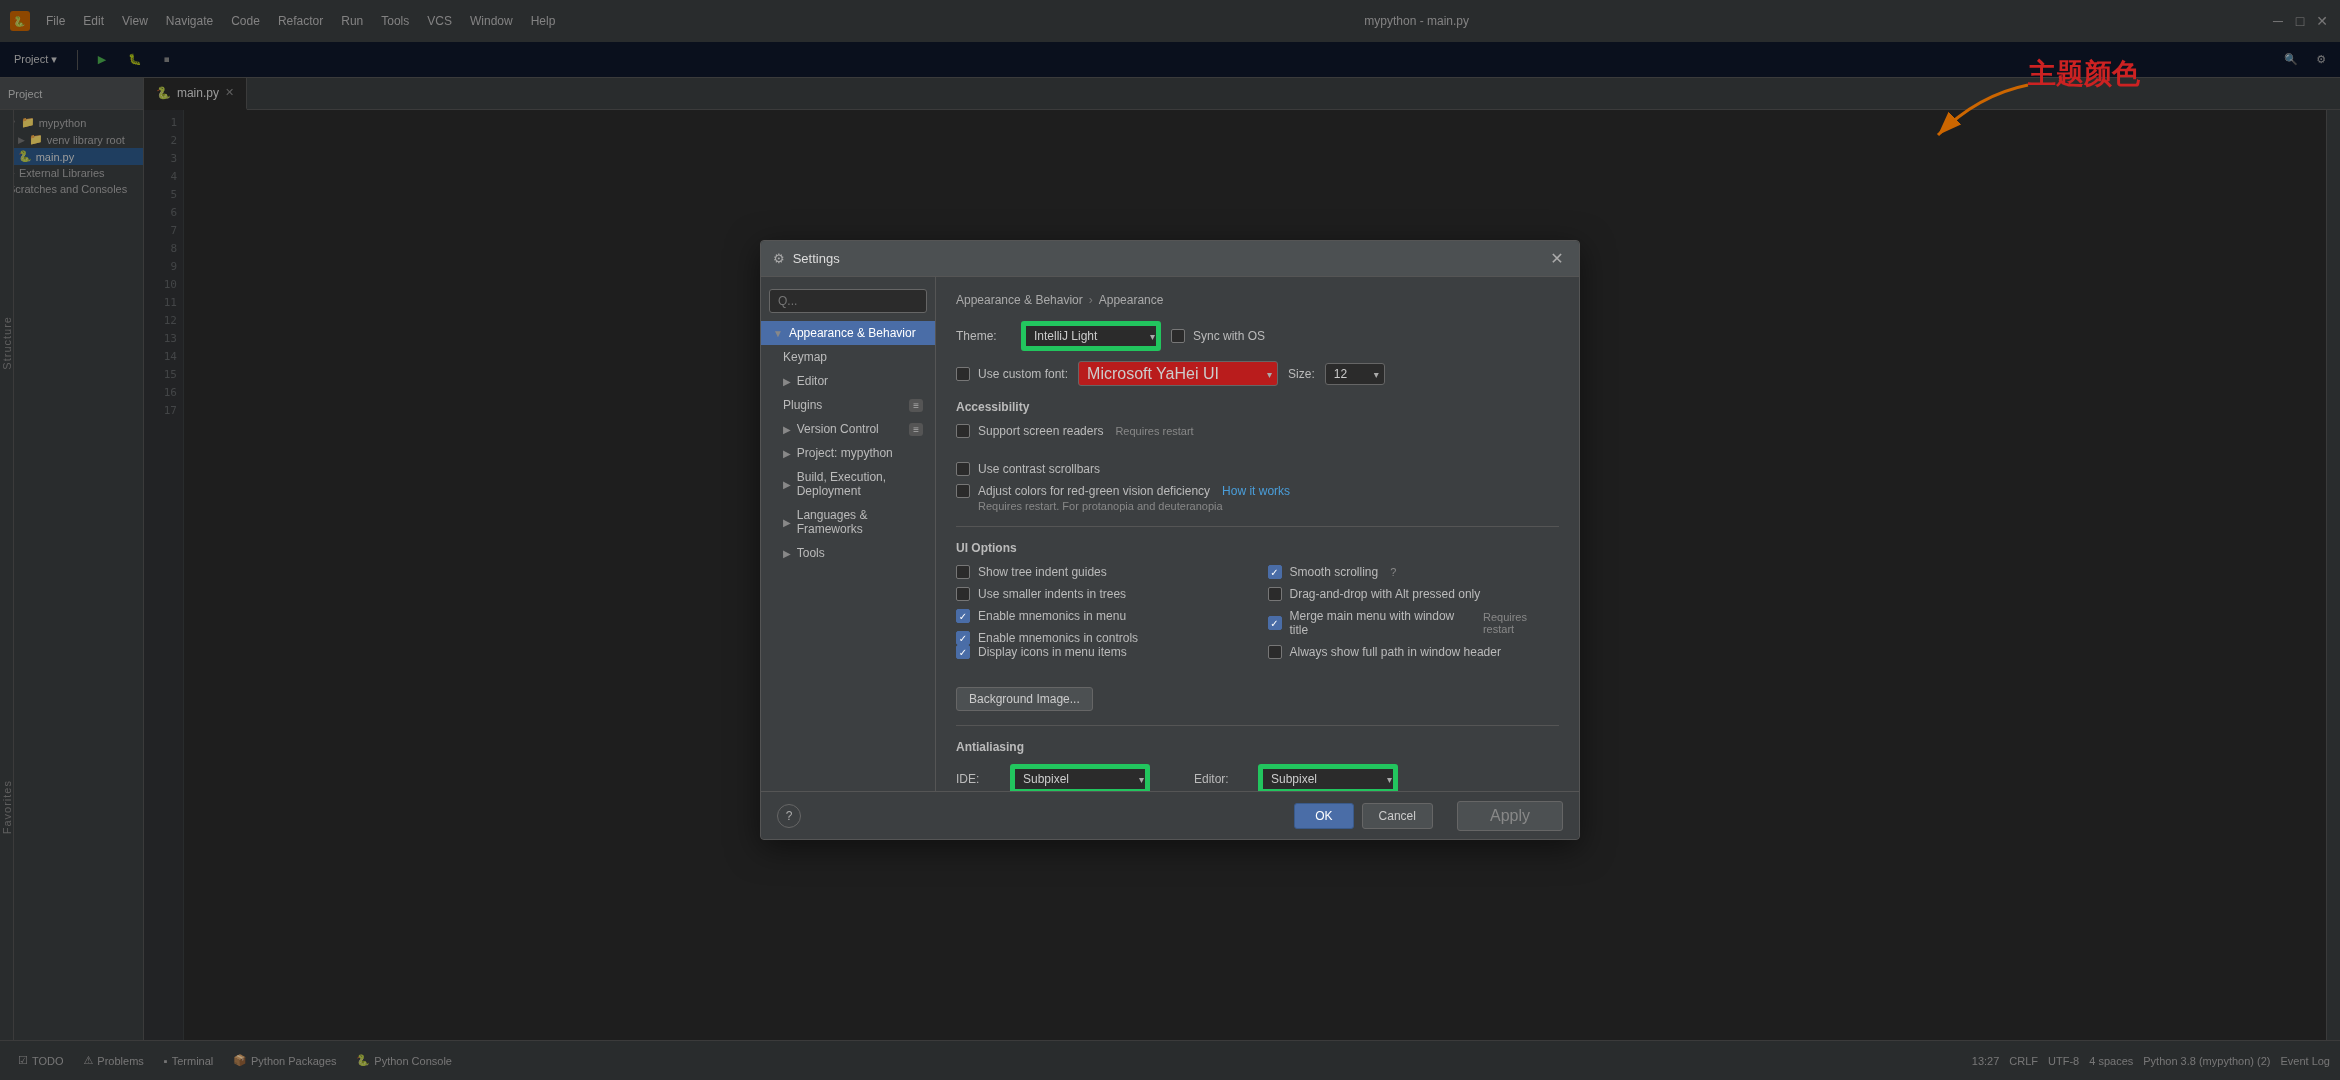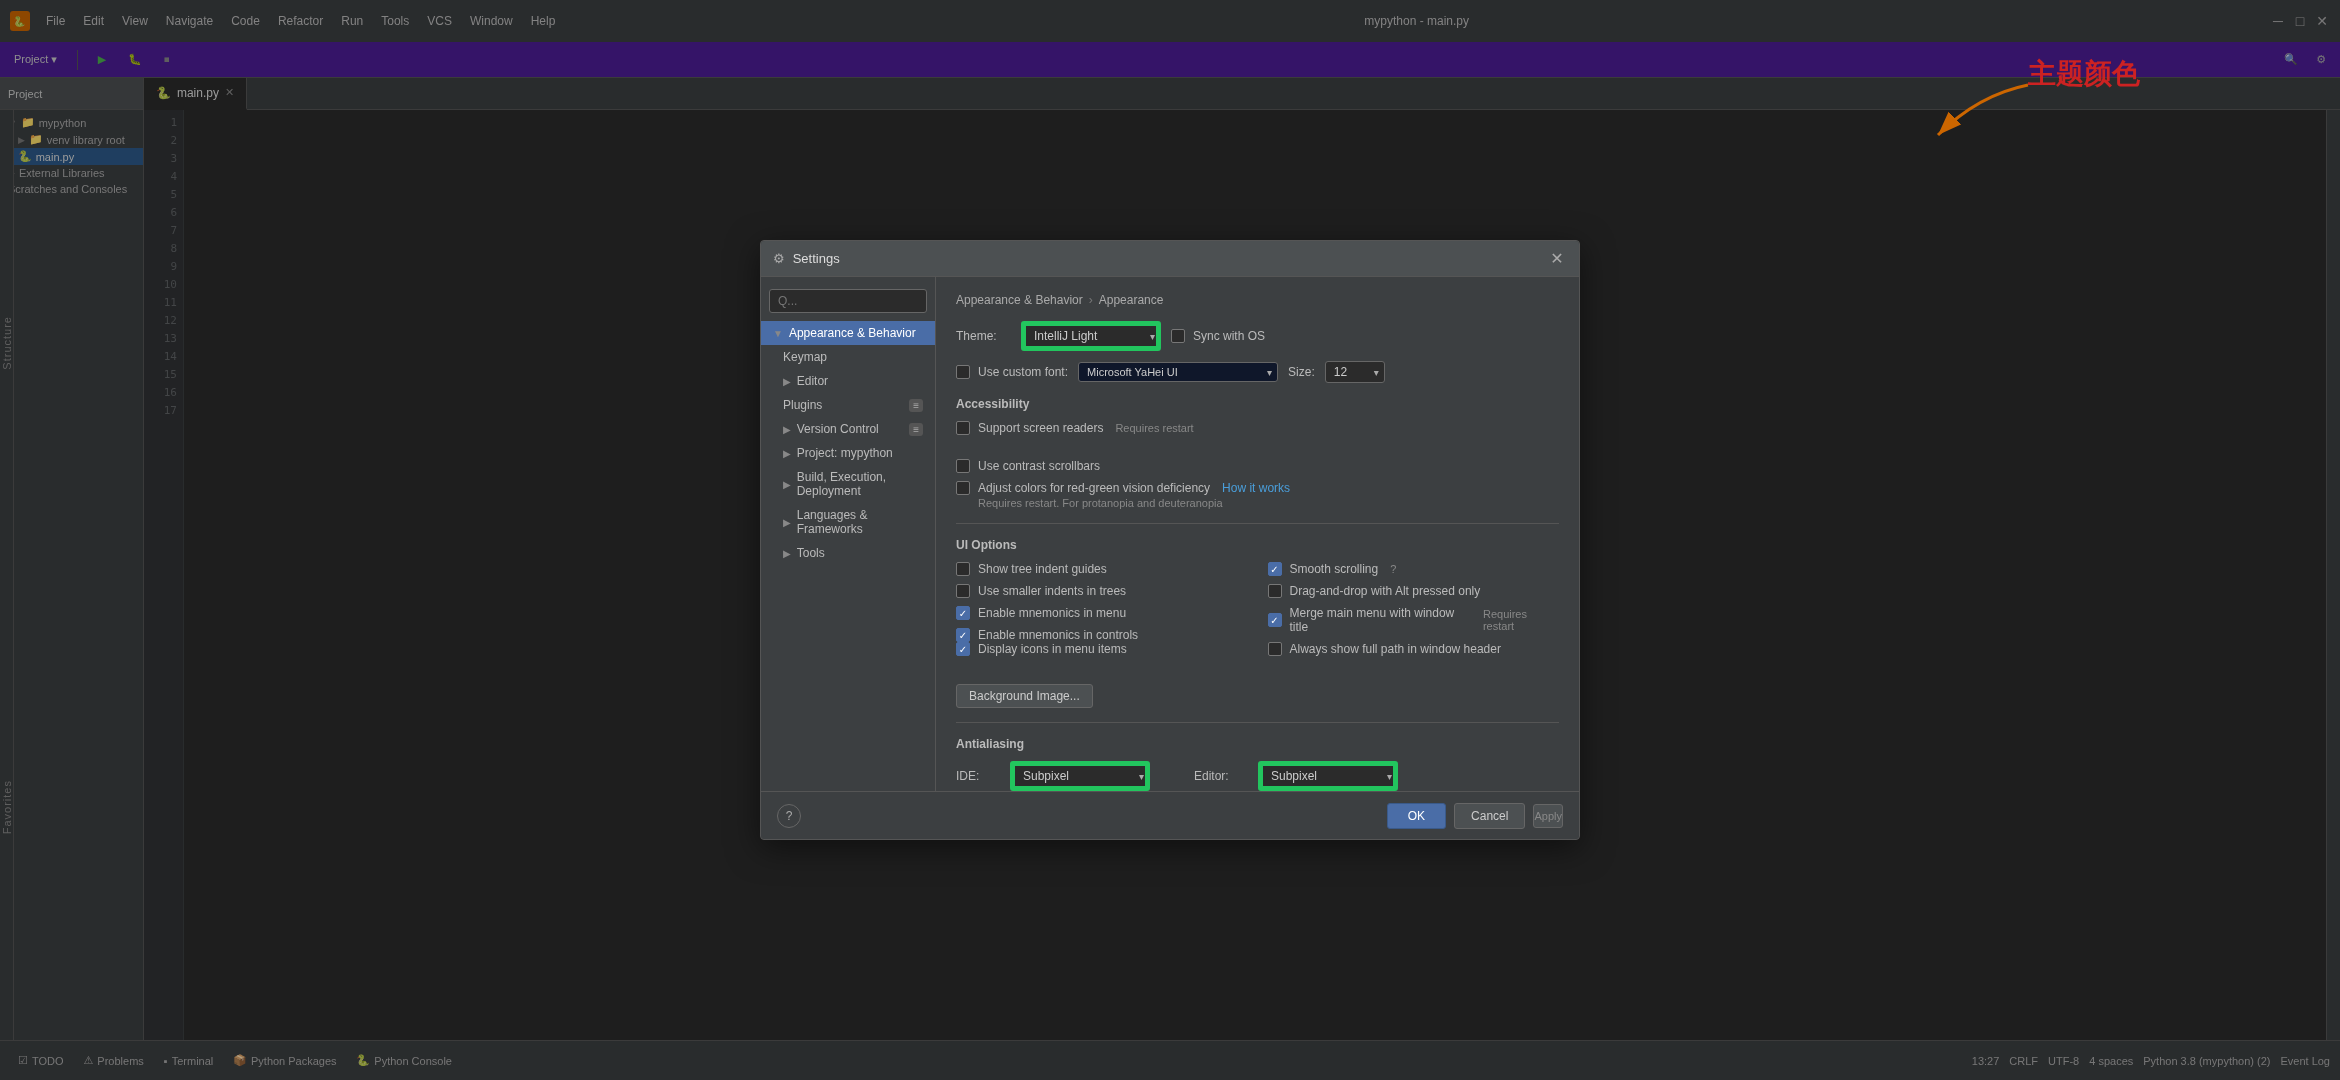--- a/index.html
+++ b/index.html
@@ -64,21 +64,21 @@
       width: 16px; height: 16px;
       display: flex; align-items: center; justify-content: center;
       cursor: pointer; color: #aaa; font-size: 14px;
     }
 
     
     .ide-toolbar {
       position: absolute;
       top: 42px; left: 0; right: 0;
       height: 36px;
-      background: #4c1d95;
+      background: #0f172a;
       border-bottom: 1px solid #555;
       display: flex; align-items: center; padding: 0 8px; gap: 10px;
     }
     .toolbar-btn {
       color: #aaa; font-size: 11px; padding: 3px 6px; cursor: pointer;
       border-radius: 3px;
     }
 
     
     .tab-bar {
@@ -319,24 +319,24 @@
 
     .section-title {
       color: #bbb;
       font-size: 12px;
       font-weight: 600;
       margin-bottom: 10px;
       margin-top: 14px;
     }
 
     .font-select {
-      background: #0f172a;
+      background: #b91c1c;
       border: 1px solid #666;
       color: #ccc;
-      font-size: 11px;
+      font-size: 16px;
       padding: 3px 24px 3px 8px;
       border-radius: 3px;
       cursor: pointer;
       appearance: none;
       min-width: 200px;
     }
     .size-select {
       background: #2b2b2b;
       border: 1px solid #666;
       color: #ccc;
@@ -435,24 +435,25 @@
       color: #ccc;
       font-size: 12px;
       padding: 5px 16px;
       border-radius: 3px;
       cursor: pointer;
     }
     .btn-apply {
       background: #4c5052;
       border: 1px solid #666;
       color: #888;
-      font-size: 11px;
-      padding: 5px 0;
-      border-radius: 3px;
-      cursor: pointer;
+      font-size: 16px;
+      padding: 5px 32px;
+      border-radius: 3px;
+      cursor: pointer;
+      margin-left: 16px;
     }
     .annotation-text {
       color: #cc2222;
       font-size: 28px;
       font-weight: bold;
       font-family: 'SimSun', serif;
     }
 
     
     .vertical-label {

